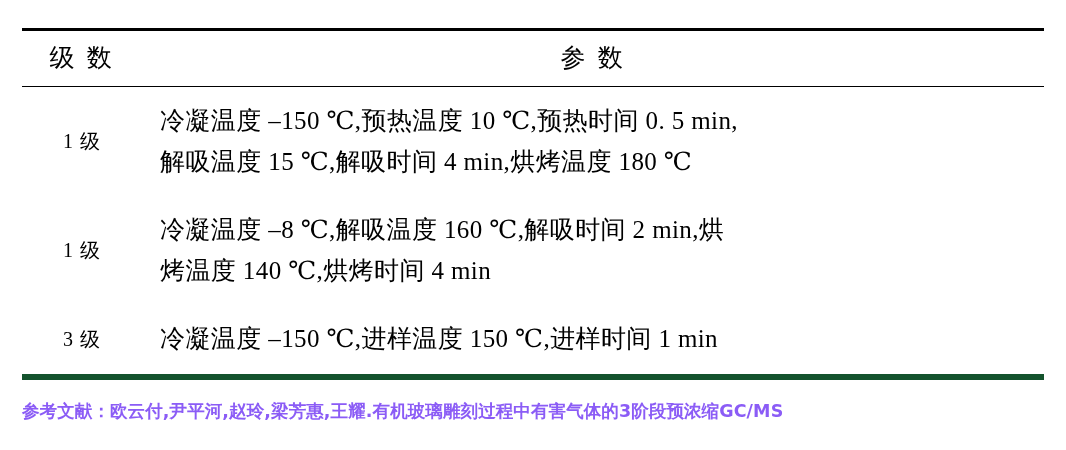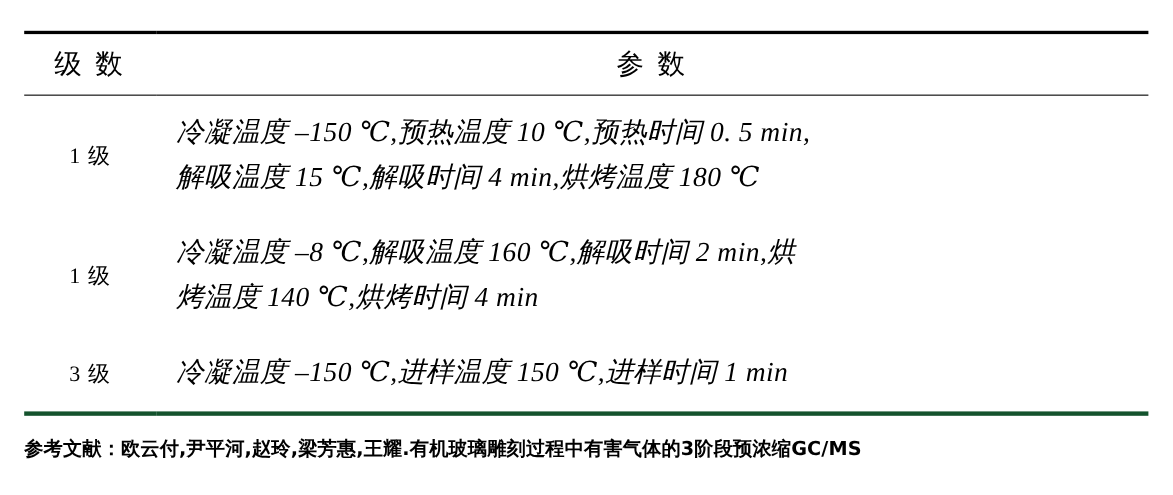--- a/index.html
+++ b/index.html
@@ -49,35 +49,34 @@
     padding: 0;
     letter-spacing: 1px;
   }
   td.param-cell {
     font-size: 25px;
     text-align: left;
     vertical-align: middle;
     padding: 14px 0 14px 18px;
     line-height: 1.62;
     letter-spacing: 0.4px;
-    font-style: italic;
   }
   tr.row-1 td, tr.row-2 td {
     border-bottom: none;
   }
   tr.row-last td {
-    border-bottom: 4px solid #14532d;
+    border-bottom: 6px solid #14532d;
   }
   .ref-block {
     margin-top: 16px;
     font-family: "DejaVu Sans", "Liberation Sans", sans-serif;
     font-weight: bold;
     font-size: 17.5px;
     line-height: 1.75;
-    color: #000000;
+    color: #8b5cf6;
     letter-spacing: 0.1px;
     width: 1012px;
   }
 </style>
 </head>
 <body>
 
 <div class="page">
 
   <table class="param-table">

